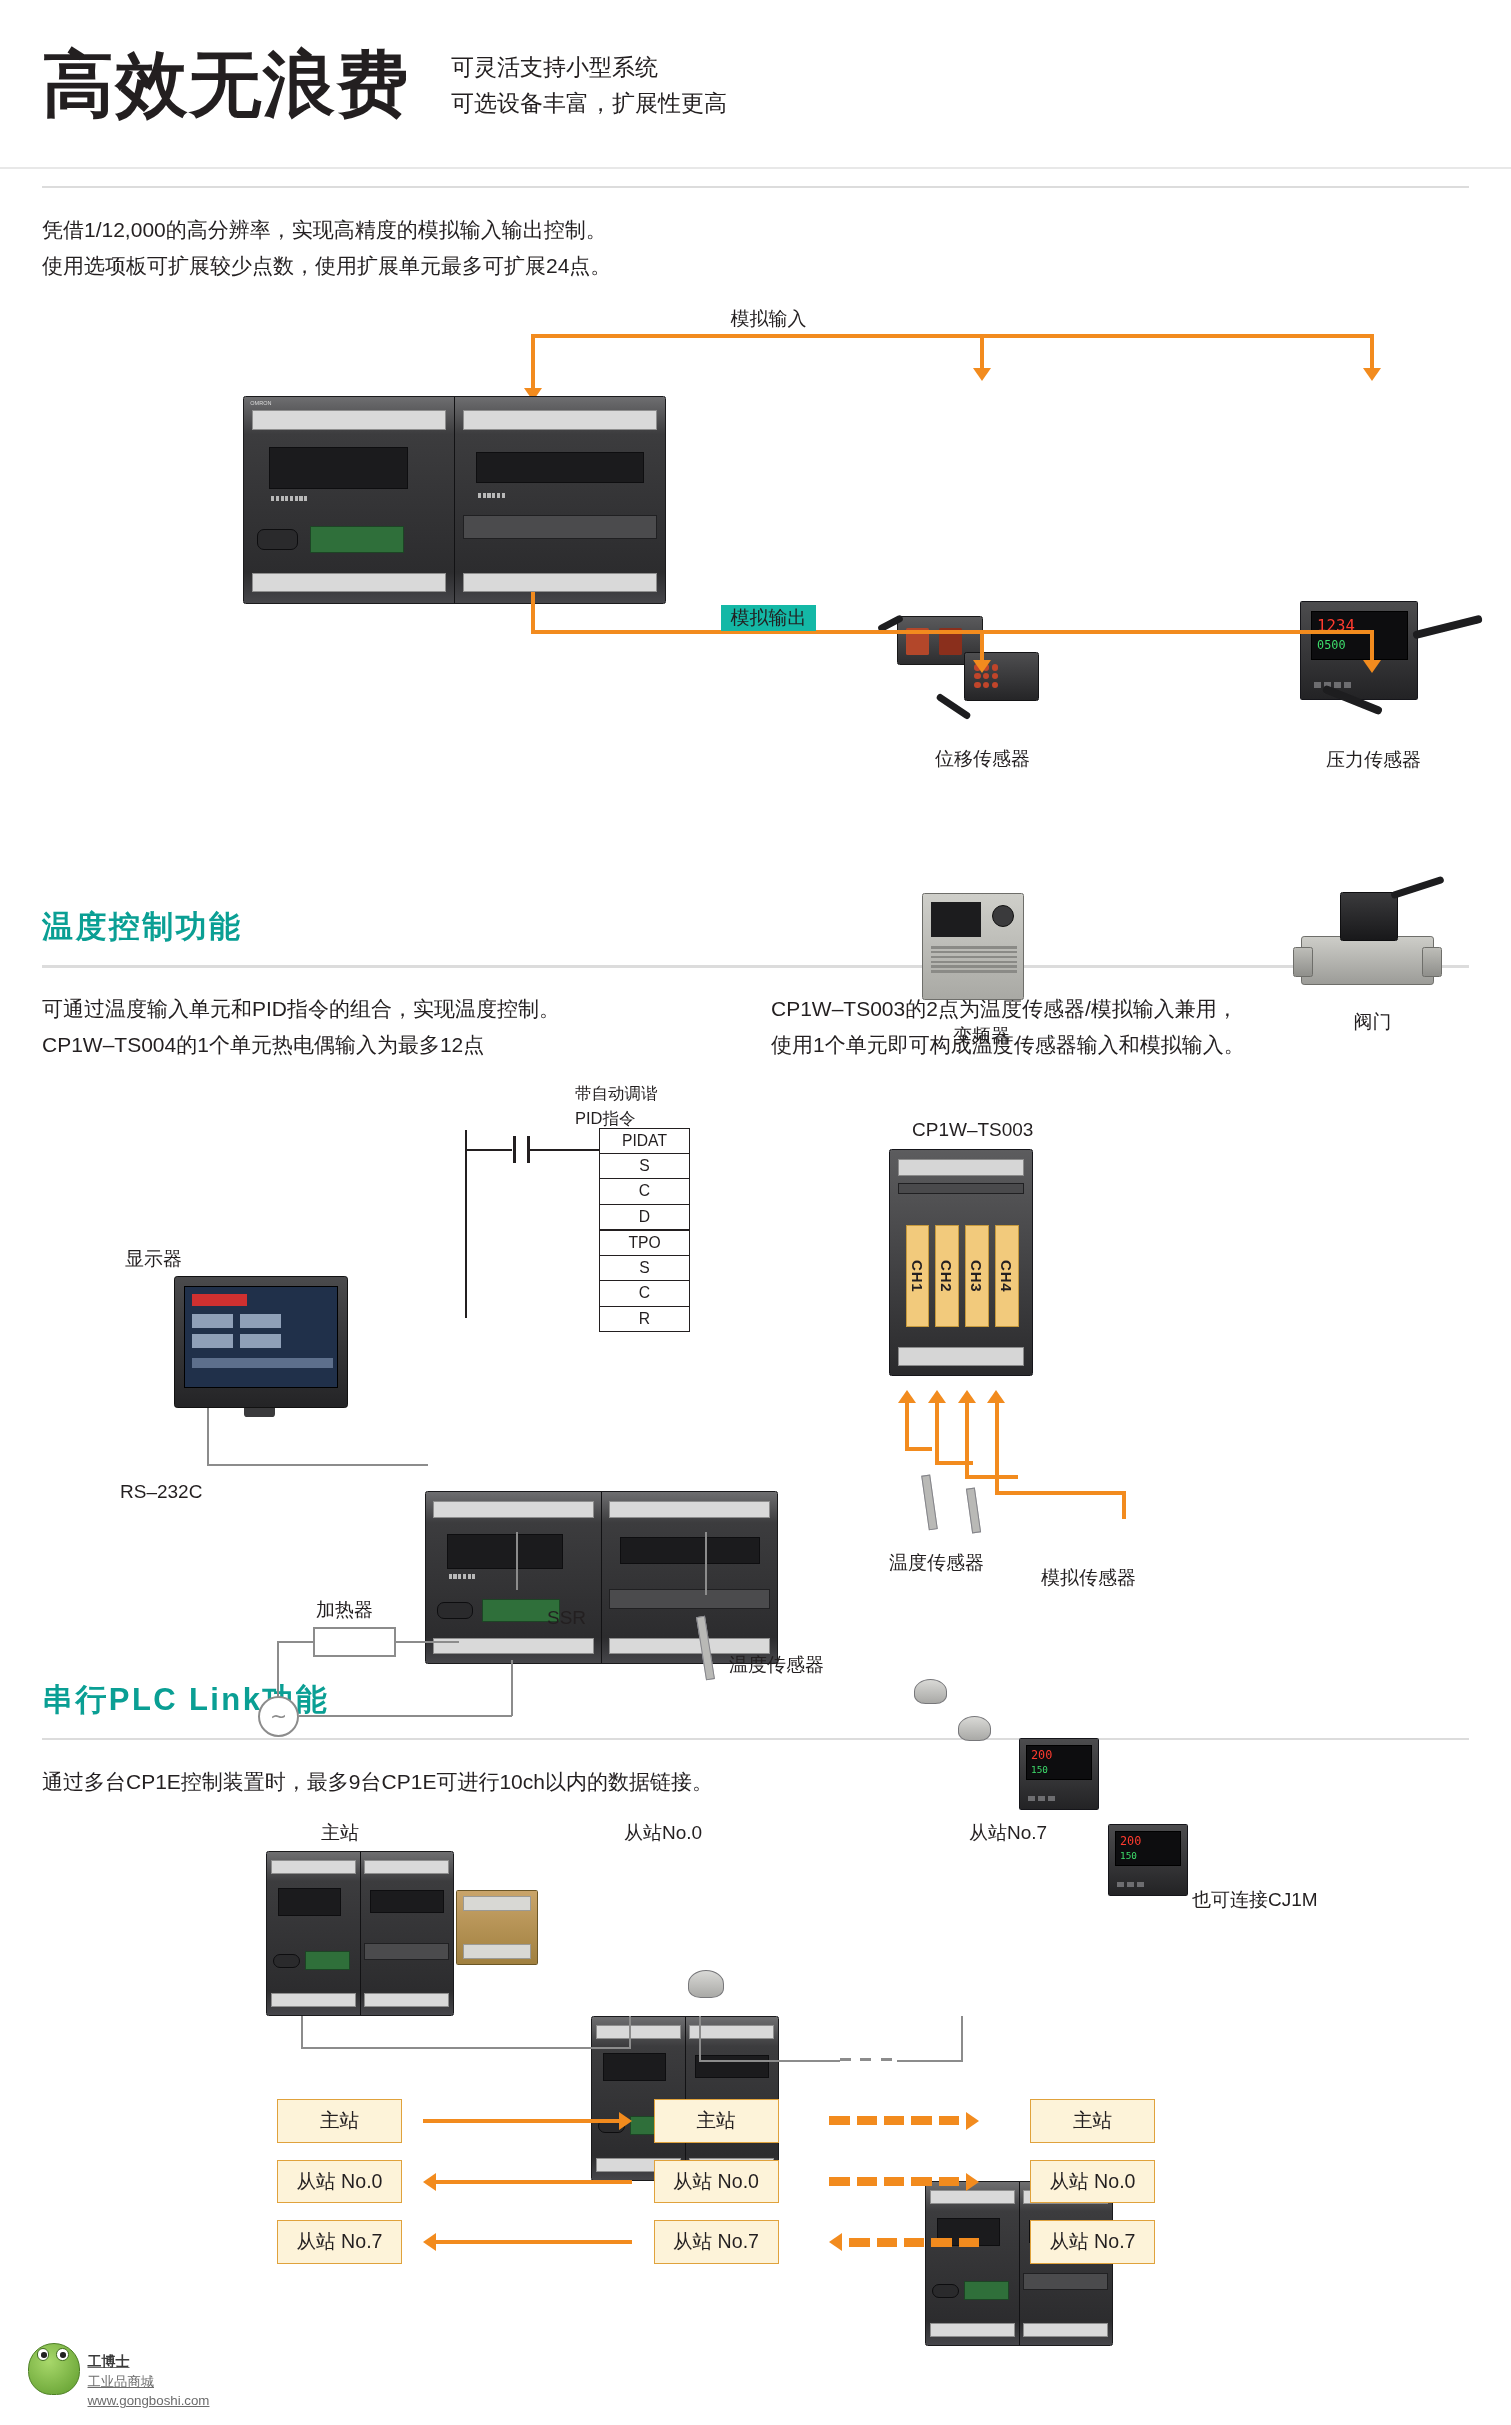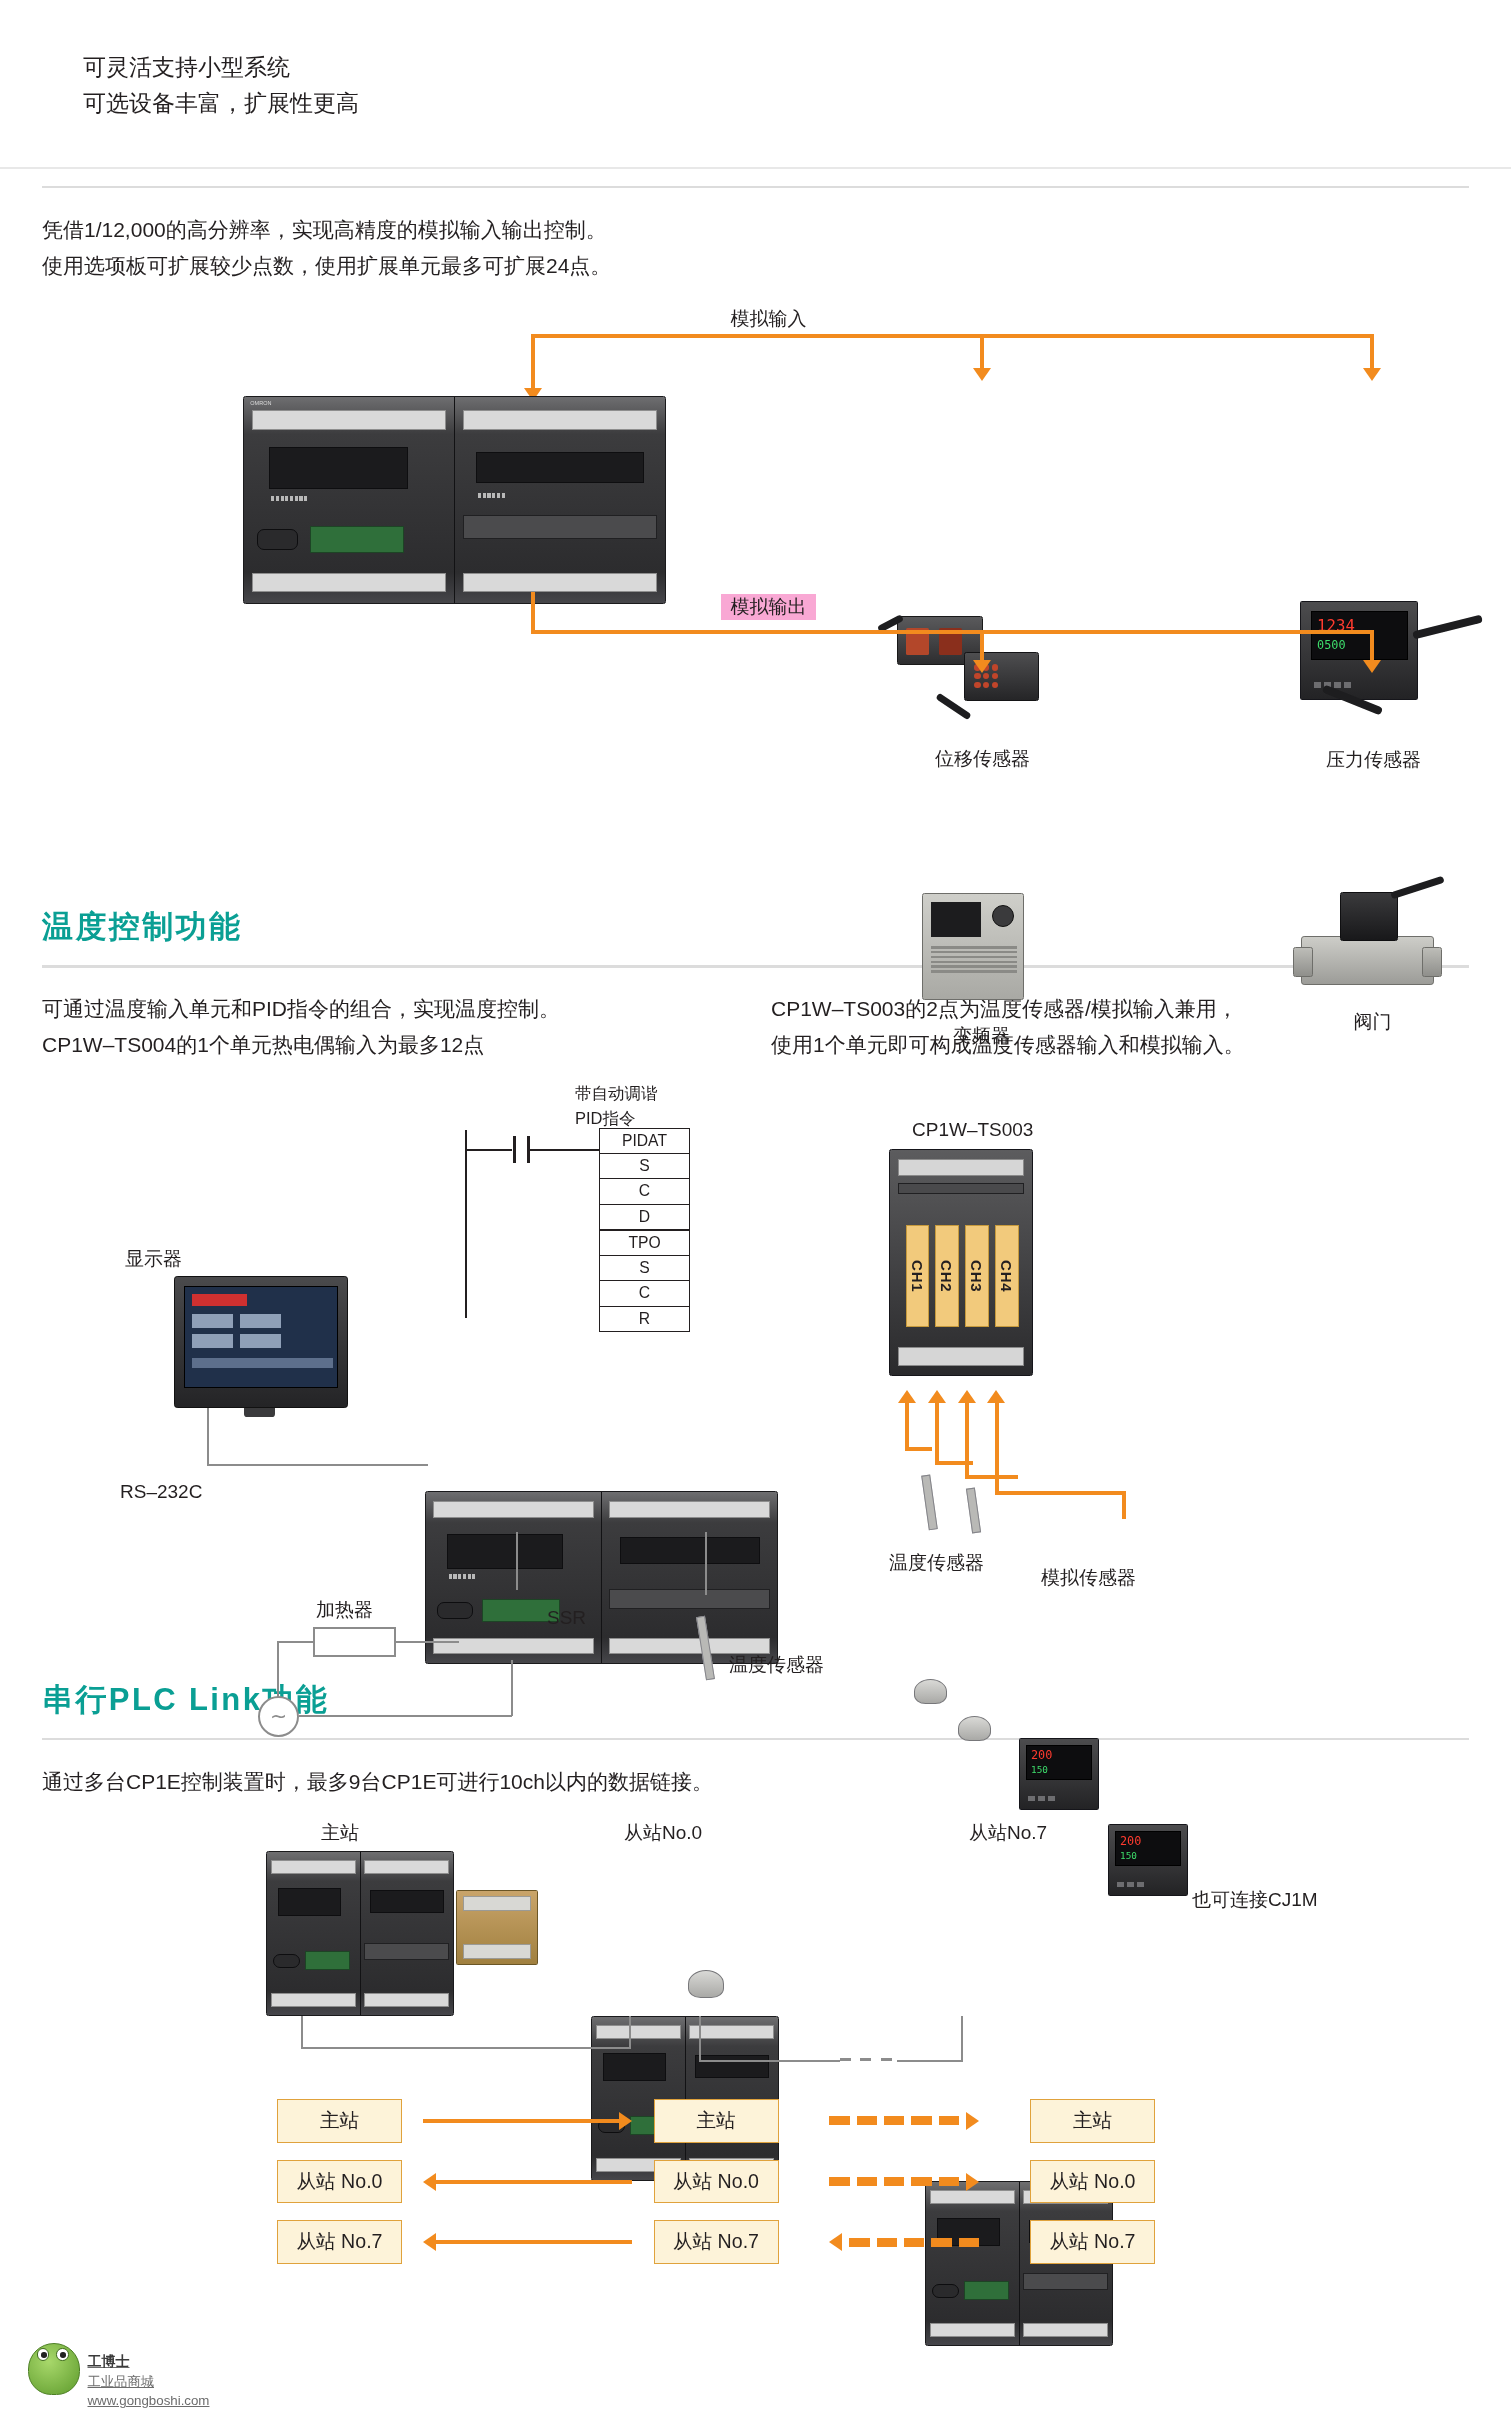--- a/index.html
+++ b/index.html
@@ -309,20 +309,21 @@
   }
   .wm-eye { position: absolute; width: 12.5px; height: 12.5px; border-radius: 50%; background: #fff; border: 1.6px solid #3f6b1c; top: 4.7px; }
   .wm-eye i { position: absolute; left: 3.1px; top: 3.1px; width: 5.5px; height: 5.5px; border-radius: 50%; background: #222; }
   .wm-text { position: absolute; left: 64px; top: 12.5px; font-size: 13.3px; color: #6c6c6c; line-height: 1.5; text-decoration: underline; }
   .wm-text b { color: #3b3b3b; font-size: 14px; }
 </style>
 </head>
 <body>
 
 <div class="header">
+  <div class="header-title">高效无浪费</div>
   <div class="header-sub">
     <div>可灵活支持小型系统</div>
     <div>可选设备丰富，扩展性更高</div>
   </div>
 </div>
 
 <div class="section">
   <div class="section-rule"></div>
   <div class="body-text">凭借1/12,000的高分辨率，实现高精度的模拟输入输出控制。</div>
   <div class="body-text">使用选项板可扩展较少点数，使用扩展单元最多可扩展24点。</div>
@@ -411,21 +412,21 @@
             <i></i>
         </div>
       </div>
       <div class="cable" style="left:132px; top:27px; width:71px; height:7.8px; transform:rotate(-14deg);"></div>
       <div class="cable" style="left:41px; top:100px; width:63px; height:7.8px; transform:rotate(22deg);"></div>
       <div class="dev-cap" style="position:absolute; left:0; top:140px; width:187px;">压力传感器</div>
     </div>
 
     <div class="abs oline-v" style="left:489px; top:282px; height:39px;"></div>
     <div class="abs oline-h" style="left:489px; top:320px; width:841px;"></div>
-    <div class="abs lbl" style="left:679px; top:284px; background:#f9a8d4; padding:0 9.4px;">模拟输出</div>
+    <div class="abs lbl" style="left:679px; top:295px; background:#14b8a6; padding:0 9.4px;">模拟输出</div>
 
     <div class="abs oline-v" style="left:938px; top:320px; height:35px;"></div>
     <div class="abs oarrow-down" style="left:931px; top:350px;"></div>
 
     <div class="abs oline-v" style="left:1328px; top:320px; height:35px;"></div>
     <div class="abs oarrow-down" style="left:1321px; top:350px;"></div>
 
     <div class="abs dev" style="left:861px; top:375px; width:157px;">
       <div class="inverter" style="position:absolute; left:19px; top:0; width:102px; height:107px;">
         <div class="inv-panel" style="left:7.8px; top:7.8px; width:50px; height:35px;"></div>

